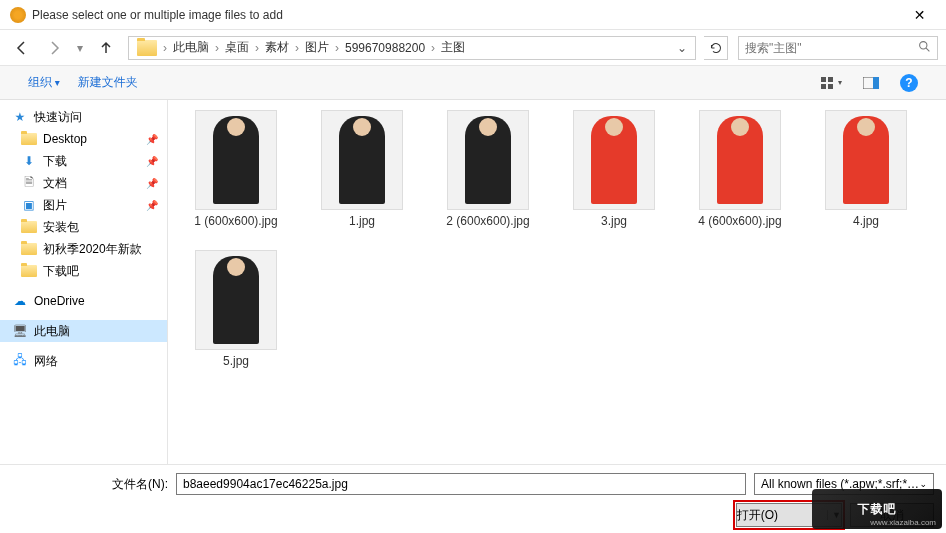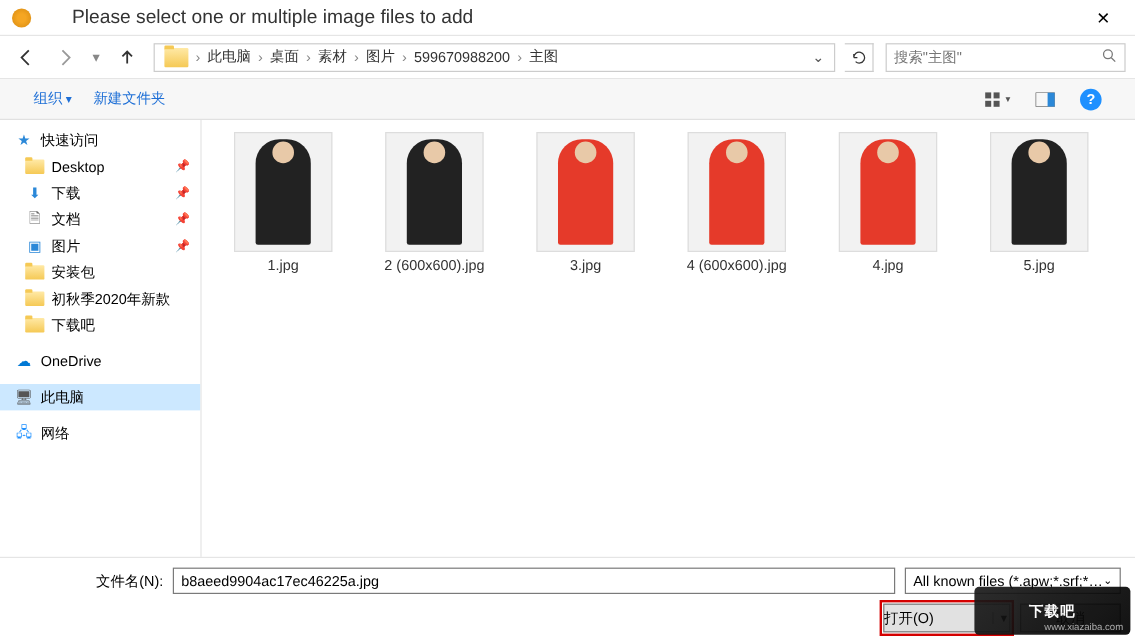--- a/index.html
+++ b/index.html
@@ -1,20 +1,20 @@
 <!DOCTYPE html>
 <html><head>
 <meta charset="utf-8">
 <style>
 * { margin: 0; padding: 0; box-sizing: border-box; font-family: "Microsoft YaHei", "Segoe UI", sans-serif; font-size: 12px; }
 body { background: #fff; width: 946px; height: 533px; overflow: hidden; position: relative; }
 
 .titlebar { height: 30px; display: flex; align-items: center; padding: 0 4px; border-bottom: 1px solid #e5e5e5; }
 .titlebar .app-icon { width: 16px; height: 16px; background: radial-gradient(circle, #f5a623 30%, #d68910 100%); border-radius: 50%; margin: 0 6px; }
-.titlebar .title { flex: 1; font-size: 16px; color: #333; margin-left: 28px; }
+.titlebar .title { flex: 1; font-size: 12px; color: #333; }
 .close-btn { width: 45px; height: 30px; display: flex; align-items: center; justify-content: center; cursor: pointer; font-size: 14px; }
 
 .navbar { height: 36px; display: flex; align-items: center; padding: 0 8px; gap: 4px; border-bottom: 1px solid #e5e5e5; }
 .nav-btn { width: 28px; height: 28px; display: flex; align-items: center; justify-content: center; cursor: pointer; border-radius: 2px; }
 .nav-btn svg { width: 16px; height: 16px; }
 .folder-icon-small { width: 20px; height: 16px; background: linear-gradient(#ffe9a6, #f5c955); border-radius: 1px; position: relative; margin: 0 4px; }
 .folder-icon-small::before { content: ''; position: absolute; top: -2px; left: 0; width: 8px; height: 3px; background: #f5c955; border-radius: 1px 1px 0 0; }
 .breadcrumb { flex: 1; display: flex; align-items: center; height: 24px; border: 1px solid #ccc; padding: 0 4px; margin: 0 4px; }
 .breadcrumb .crumb { padding: 0 4px; cursor: pointer; color: #333; }
 .breadcrumb .sep { color: #888; padding: 0 2px; }
@@ -206,20 +206,26 @@
       <span class="ico net">🖧</span>
       <span>网络</span>
     </div>
   </div>
 
   <div class="filegrid" id="filegrid">
       <div class="file-item">
         <div class="thumb">
           <div class="model dark"></div>
         </div>
+        <div class="fname">1 (600x600).jpg</div>
+      </div>
+      <div class="file-item">
+        <div class="thumb">
+          <div class="model dark"></div>
+        </div>
         <div class="fname">1.jpg</div>
       </div>
       <div class="file-item">
         <div class="thumb">
           <div class="model dark"></div>
         </div>
         <div class="fname">2 (600x600).jpg</div>
       </div>
       <div class="file-item">
         <div class="thumb">
@@ -243,21 +249,21 @@
         <div class="thumb">
           <div class="model dark"></div>
         </div>
         <div class="fname">5.jpg</div>
       </div>
     </div>
 </div>
 
 <div class="footer">
   <div class="row1">
-    <label style="margin-left:68px;">文件名(N):</label>
+    <label style="margin-left:100px;">文件名(N):</label>
     <input class="fn-input" value="b8aeed9904ac17ec46225a.jpg" style="">
     <div class="filter">
       <span style="overflow:hidden;text-overflow:ellipsis;">All known files (*.apw;*.srf;*.s…</span>
       <span style="font-size:9px;">⌄</span>
     </div>
   </div>
   <div class="row2">
     <div class="btn primary">
       <span>打开(O)</span>
       <span class="dd">▼</span>

